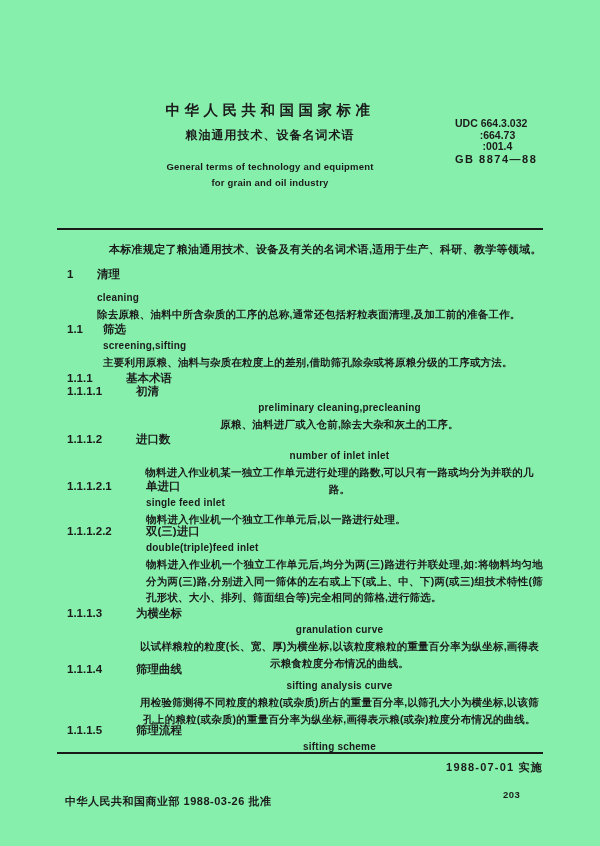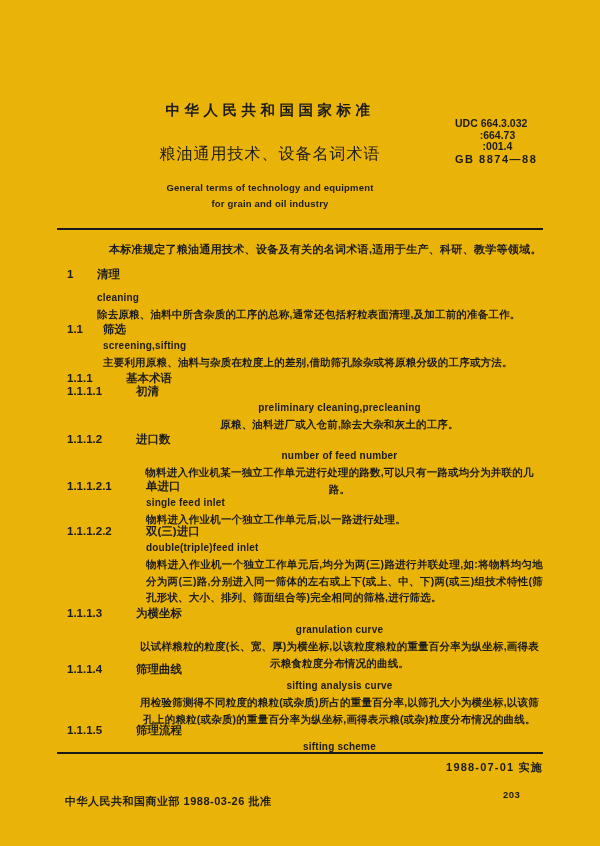--- a/index.html
+++ b/index.html
@@ -6,35 +6,35 @@
   * { margin:0; padding:0; box-sizing:border-box; }
   html,body { background:#ffffff; }
   body {
     font-family:"Liberation Sans","DejaVu Sans",sans-serif;
     color:#1b1b1b;
     -webkit-font-smoothing:antialiased;
   }
   .page {
     position:relative;
     width:600px; height:846px;
-    background:#eab308;
+    background:#86efac;
     overflow:hidden;
   }
   
   .header-center {
     position:absolute; left:40px; top:101px; width:460px;
     text-align:center;
   }
   .std-label {
     font-size:14.5px; font-weight:bold; letter-spacing:4.5px;
     white-space:nowrap;
   }
   .title-zh {
-    margin-top:24px;
-    font-size:16px; font-weight:normal; letter-spacing:1px;
+    margin-top:7px;
+    font-size:12px; font-weight:bold; letter-spacing:1px;
     white-space:nowrap;
   }
   .title-en1 { margin-top:17px; font-size:9.5px; font-weight:bold; letter-spacing:0.2px; }
   .title-en2 { margin-top:5px;  font-size:9.5px; font-weight:bold; letter-spacing:0.2px; }
 
   .udc-block {
     position:absolute; left:455px; top:118px; width:85px;
     text-align:center; font-weight:bold; font-size:10.5px; line-height:11.5px;
     white-space:nowrap;
   }
@@ -146,21 +146,21 @@
     </div>
     <div class="e-en">preliminary cleaning,precleaning</div>
     <div class="e-desc">原粮、油料进厂或入仓前,除去大杂和灰土的工序。</div>
   </div>
 
   <div class="entry e5 lv4">
     <div class="e-head">
       <span class="e-num">1.1.1.2</span>
       <span>进口数</span>
     </div>
-    <div class="e-en">number of feed number</div>
+    <div class="e-en">number of inlet inlet</div>
     <div class="e-desc">物料进入作业机某一独立工作单元进行处理的路数,可以只有一路或均分为并联的几路。</div>
   </div>
 
   <div class="entry e6 lv5">
     <div class="e-head">
       <span class="e-num">1.1.1.2.1</span>
       <span>单进口</span>
     </div>
     <div class="e-en">single feed inlet</div>
     <div class="e-desc">物料进入作业机一个独立工作单元后,以一路进行处理。</div>

